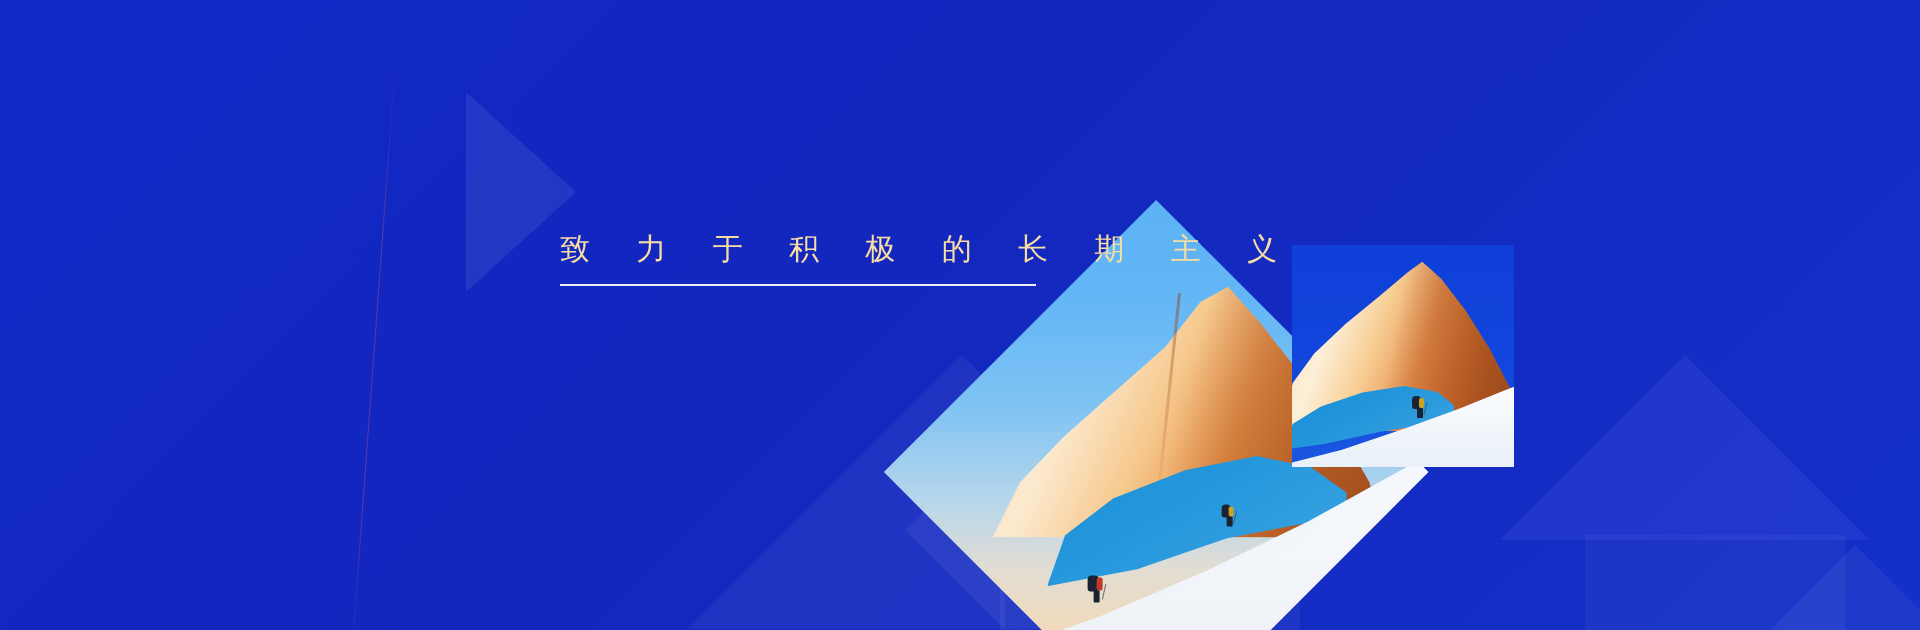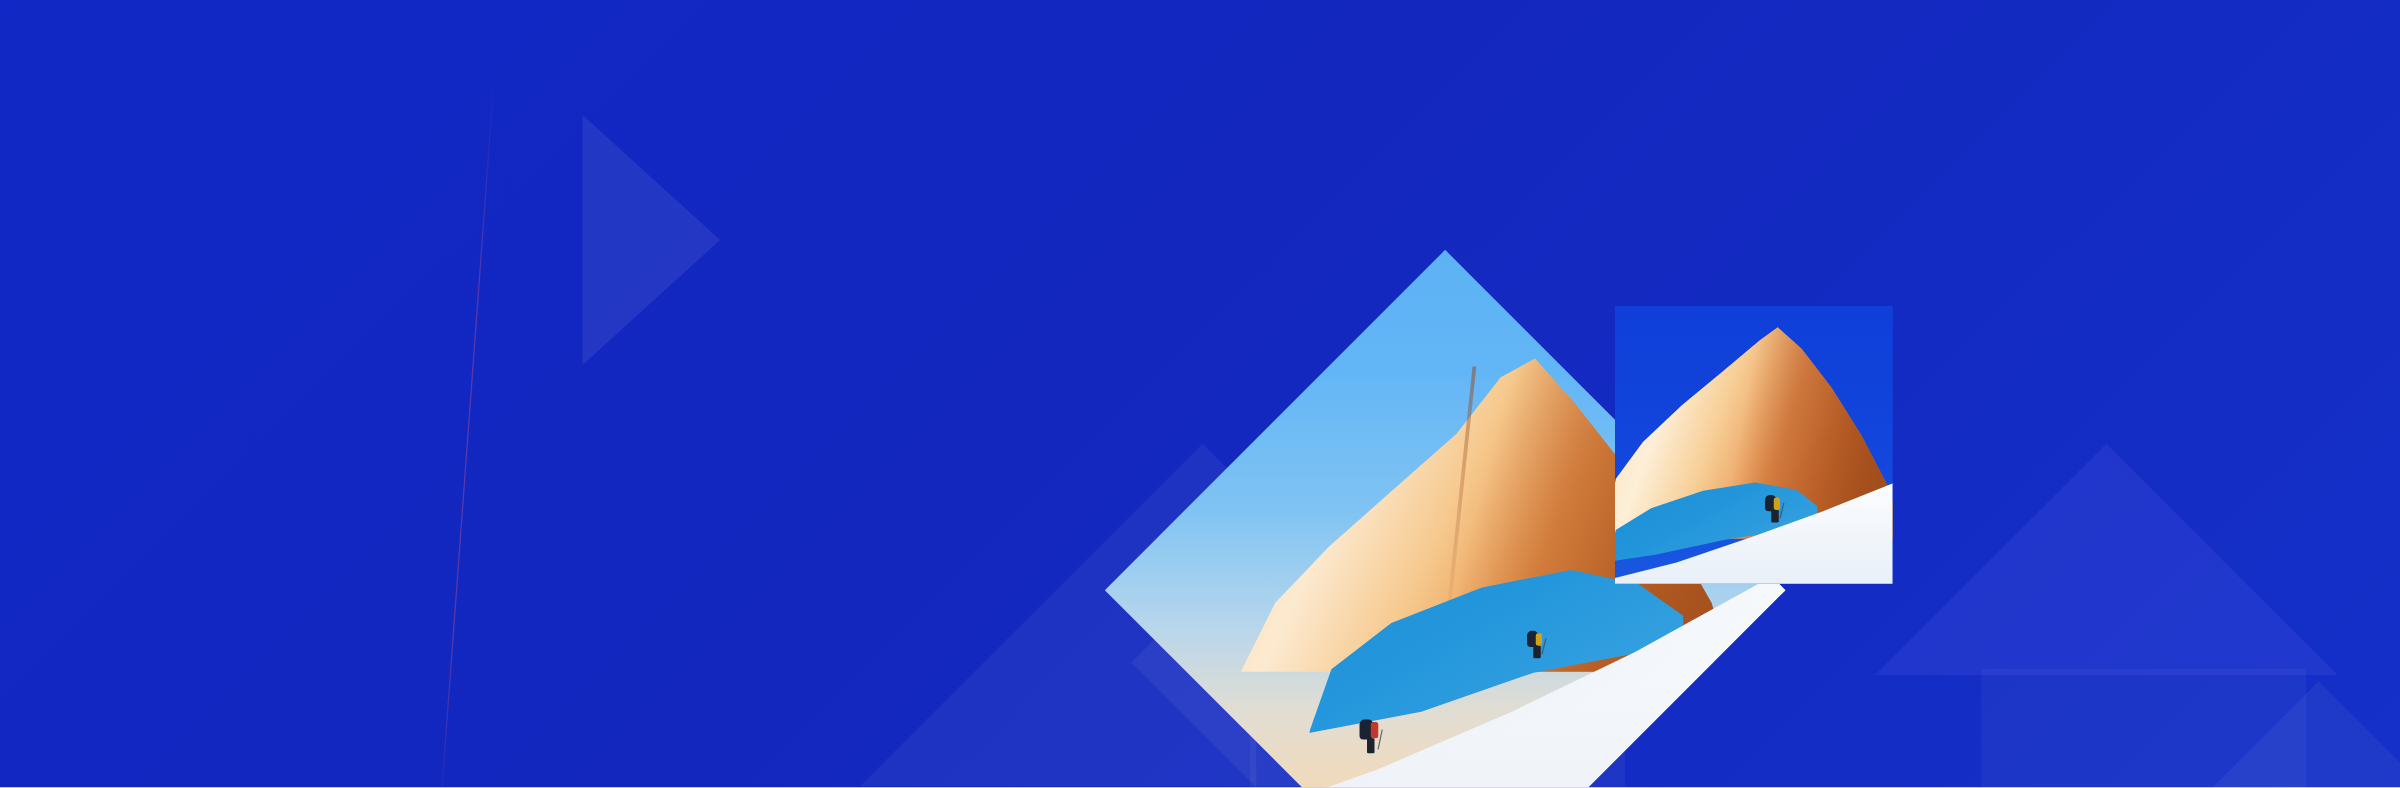--- a/index.html
+++ b/index.html
@@ -279,14 +279,18 @@
     <div class="inner-ice"></div>
     <div class="inner-snow"></div>
     <div class="climber inner-climber">
       <span class="pack" style="left:0;top:0;width:9px;height:13px;"></span>
       <span class="body" style="left:7px;top:2px;width:5px;height:10px;background:#CFA21E;"></span>
       <span class="legs" style="left:5px;top:12px;height:10px;"></span>
       <span class="pole" style="left:13px;top:6px;height:13px;transform:rotate(14deg);"></span>
     </div>
   </div>
 
+  <div class="headline-wrap">
+    <div class="headline">致 力 于 积 极 的 长 期 主 义</div>
+    <div class="headline-rule"></div>
+  </div>
 
 </div>
 
 </body></html>

